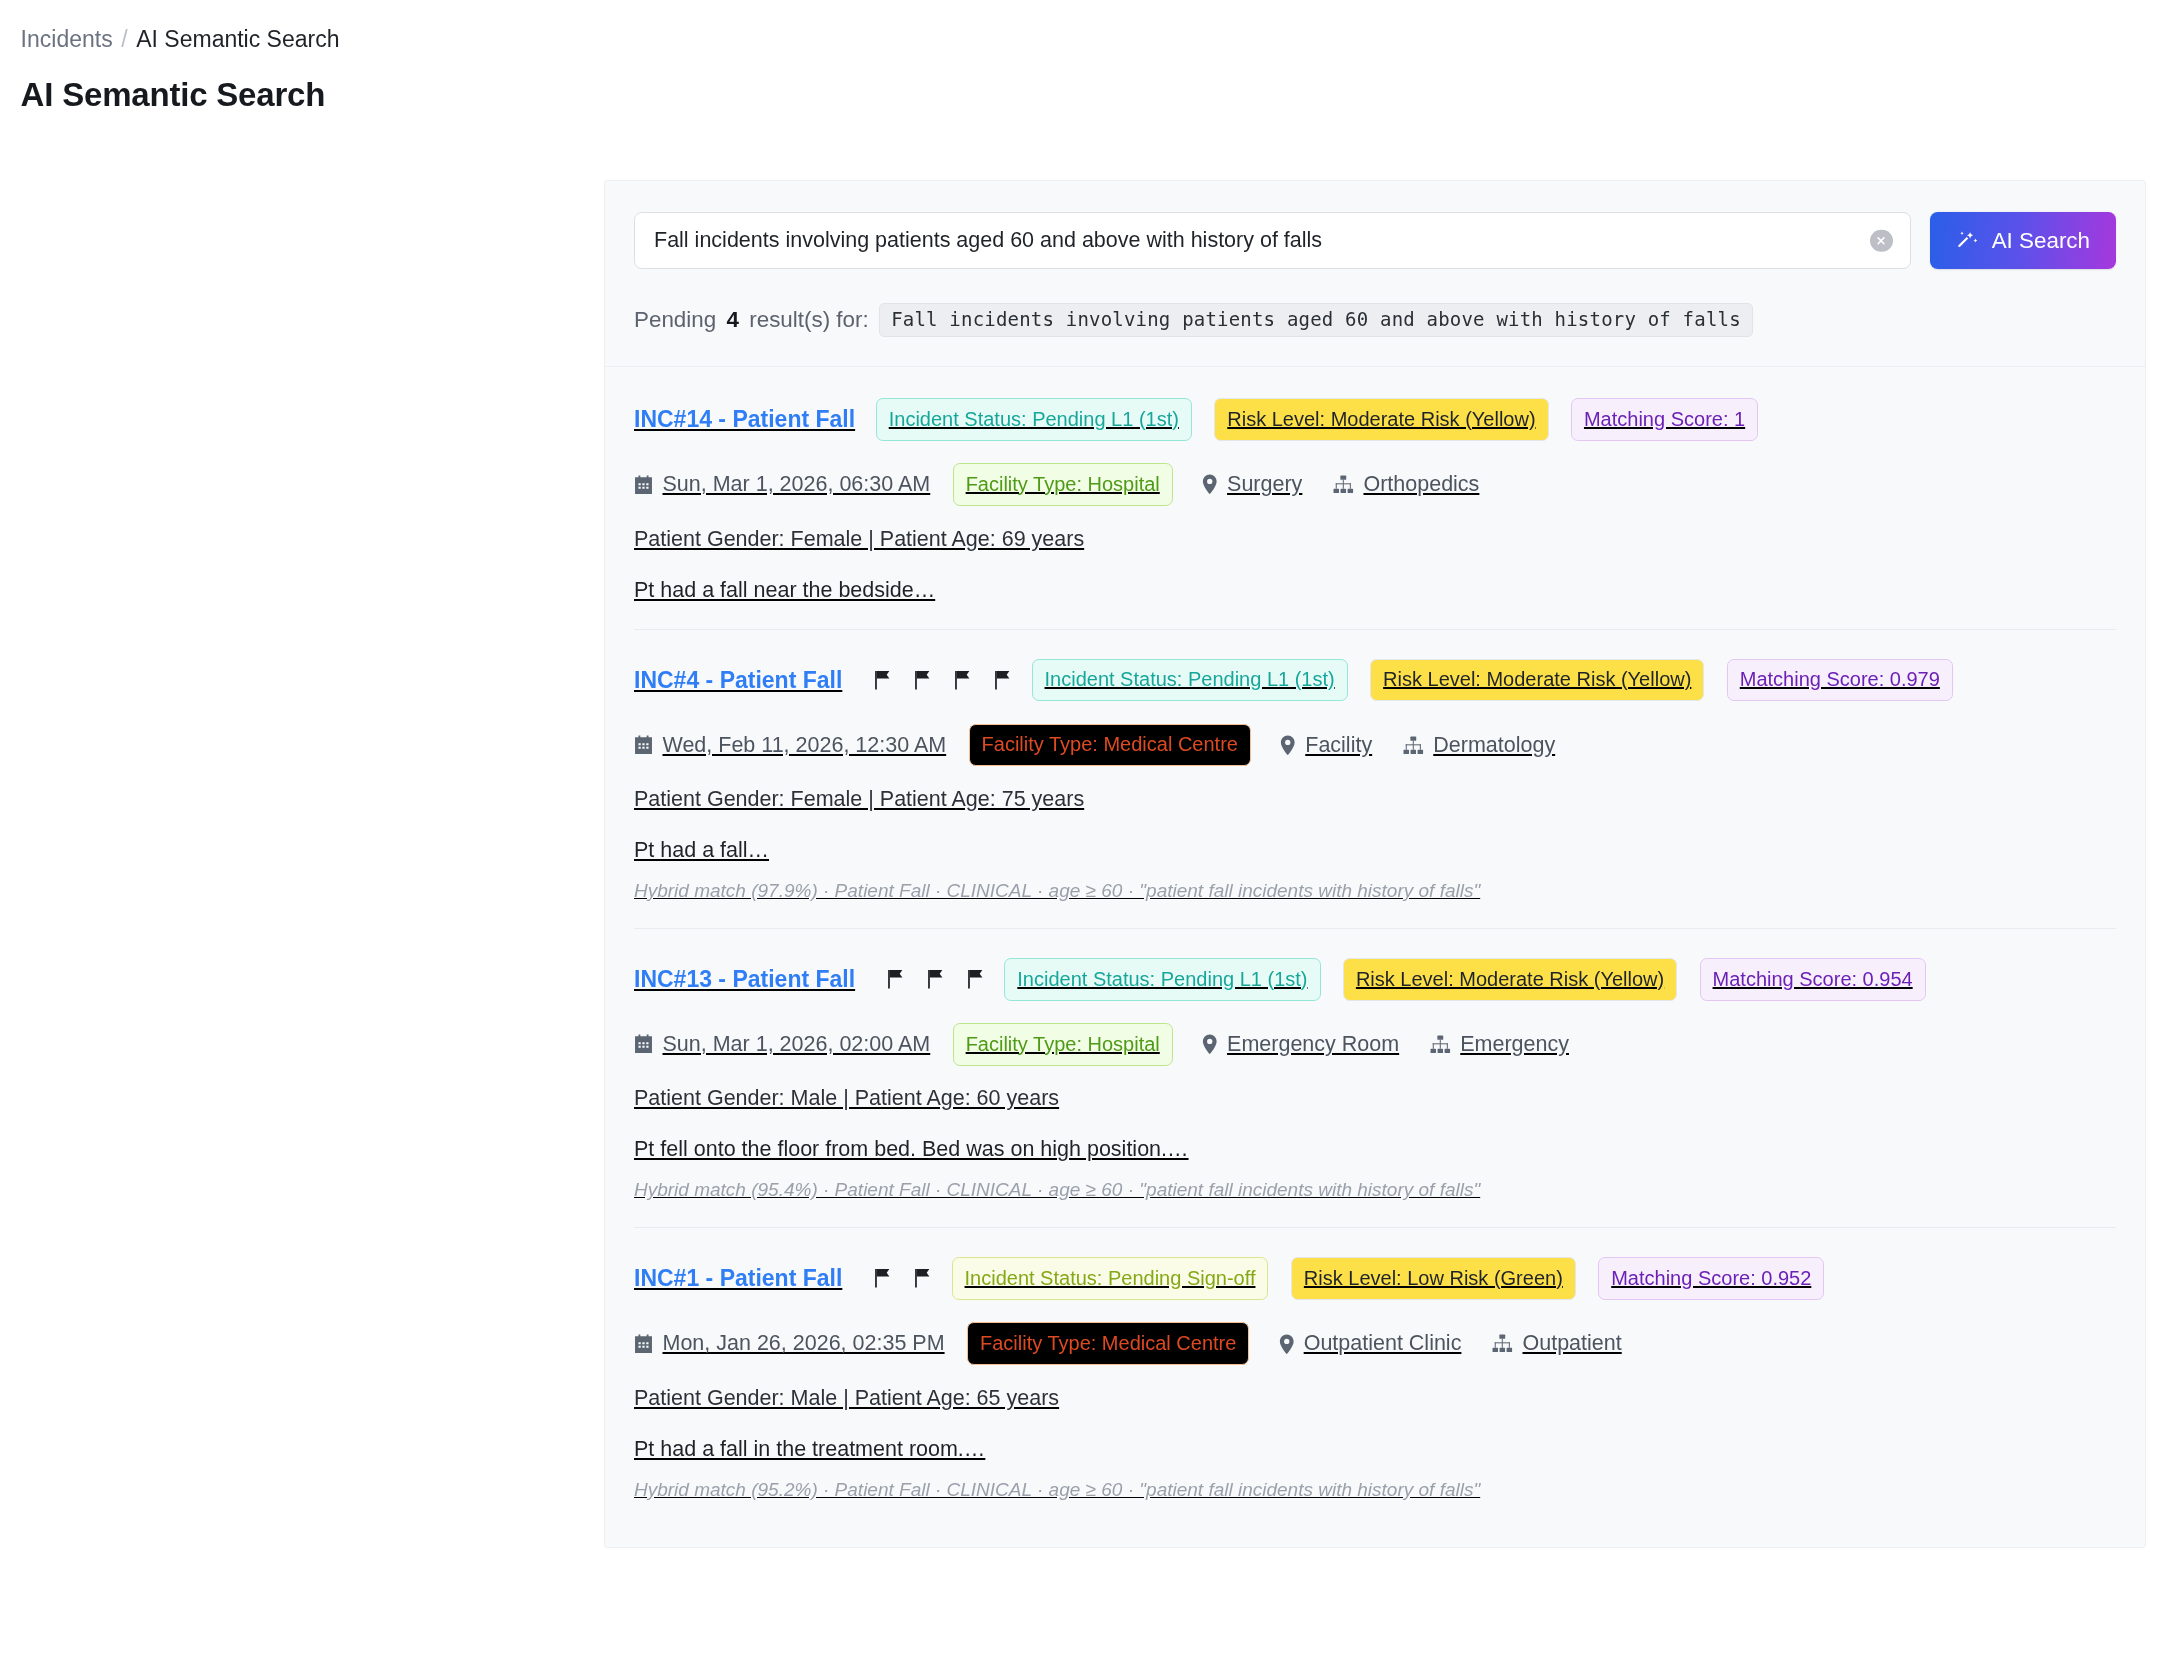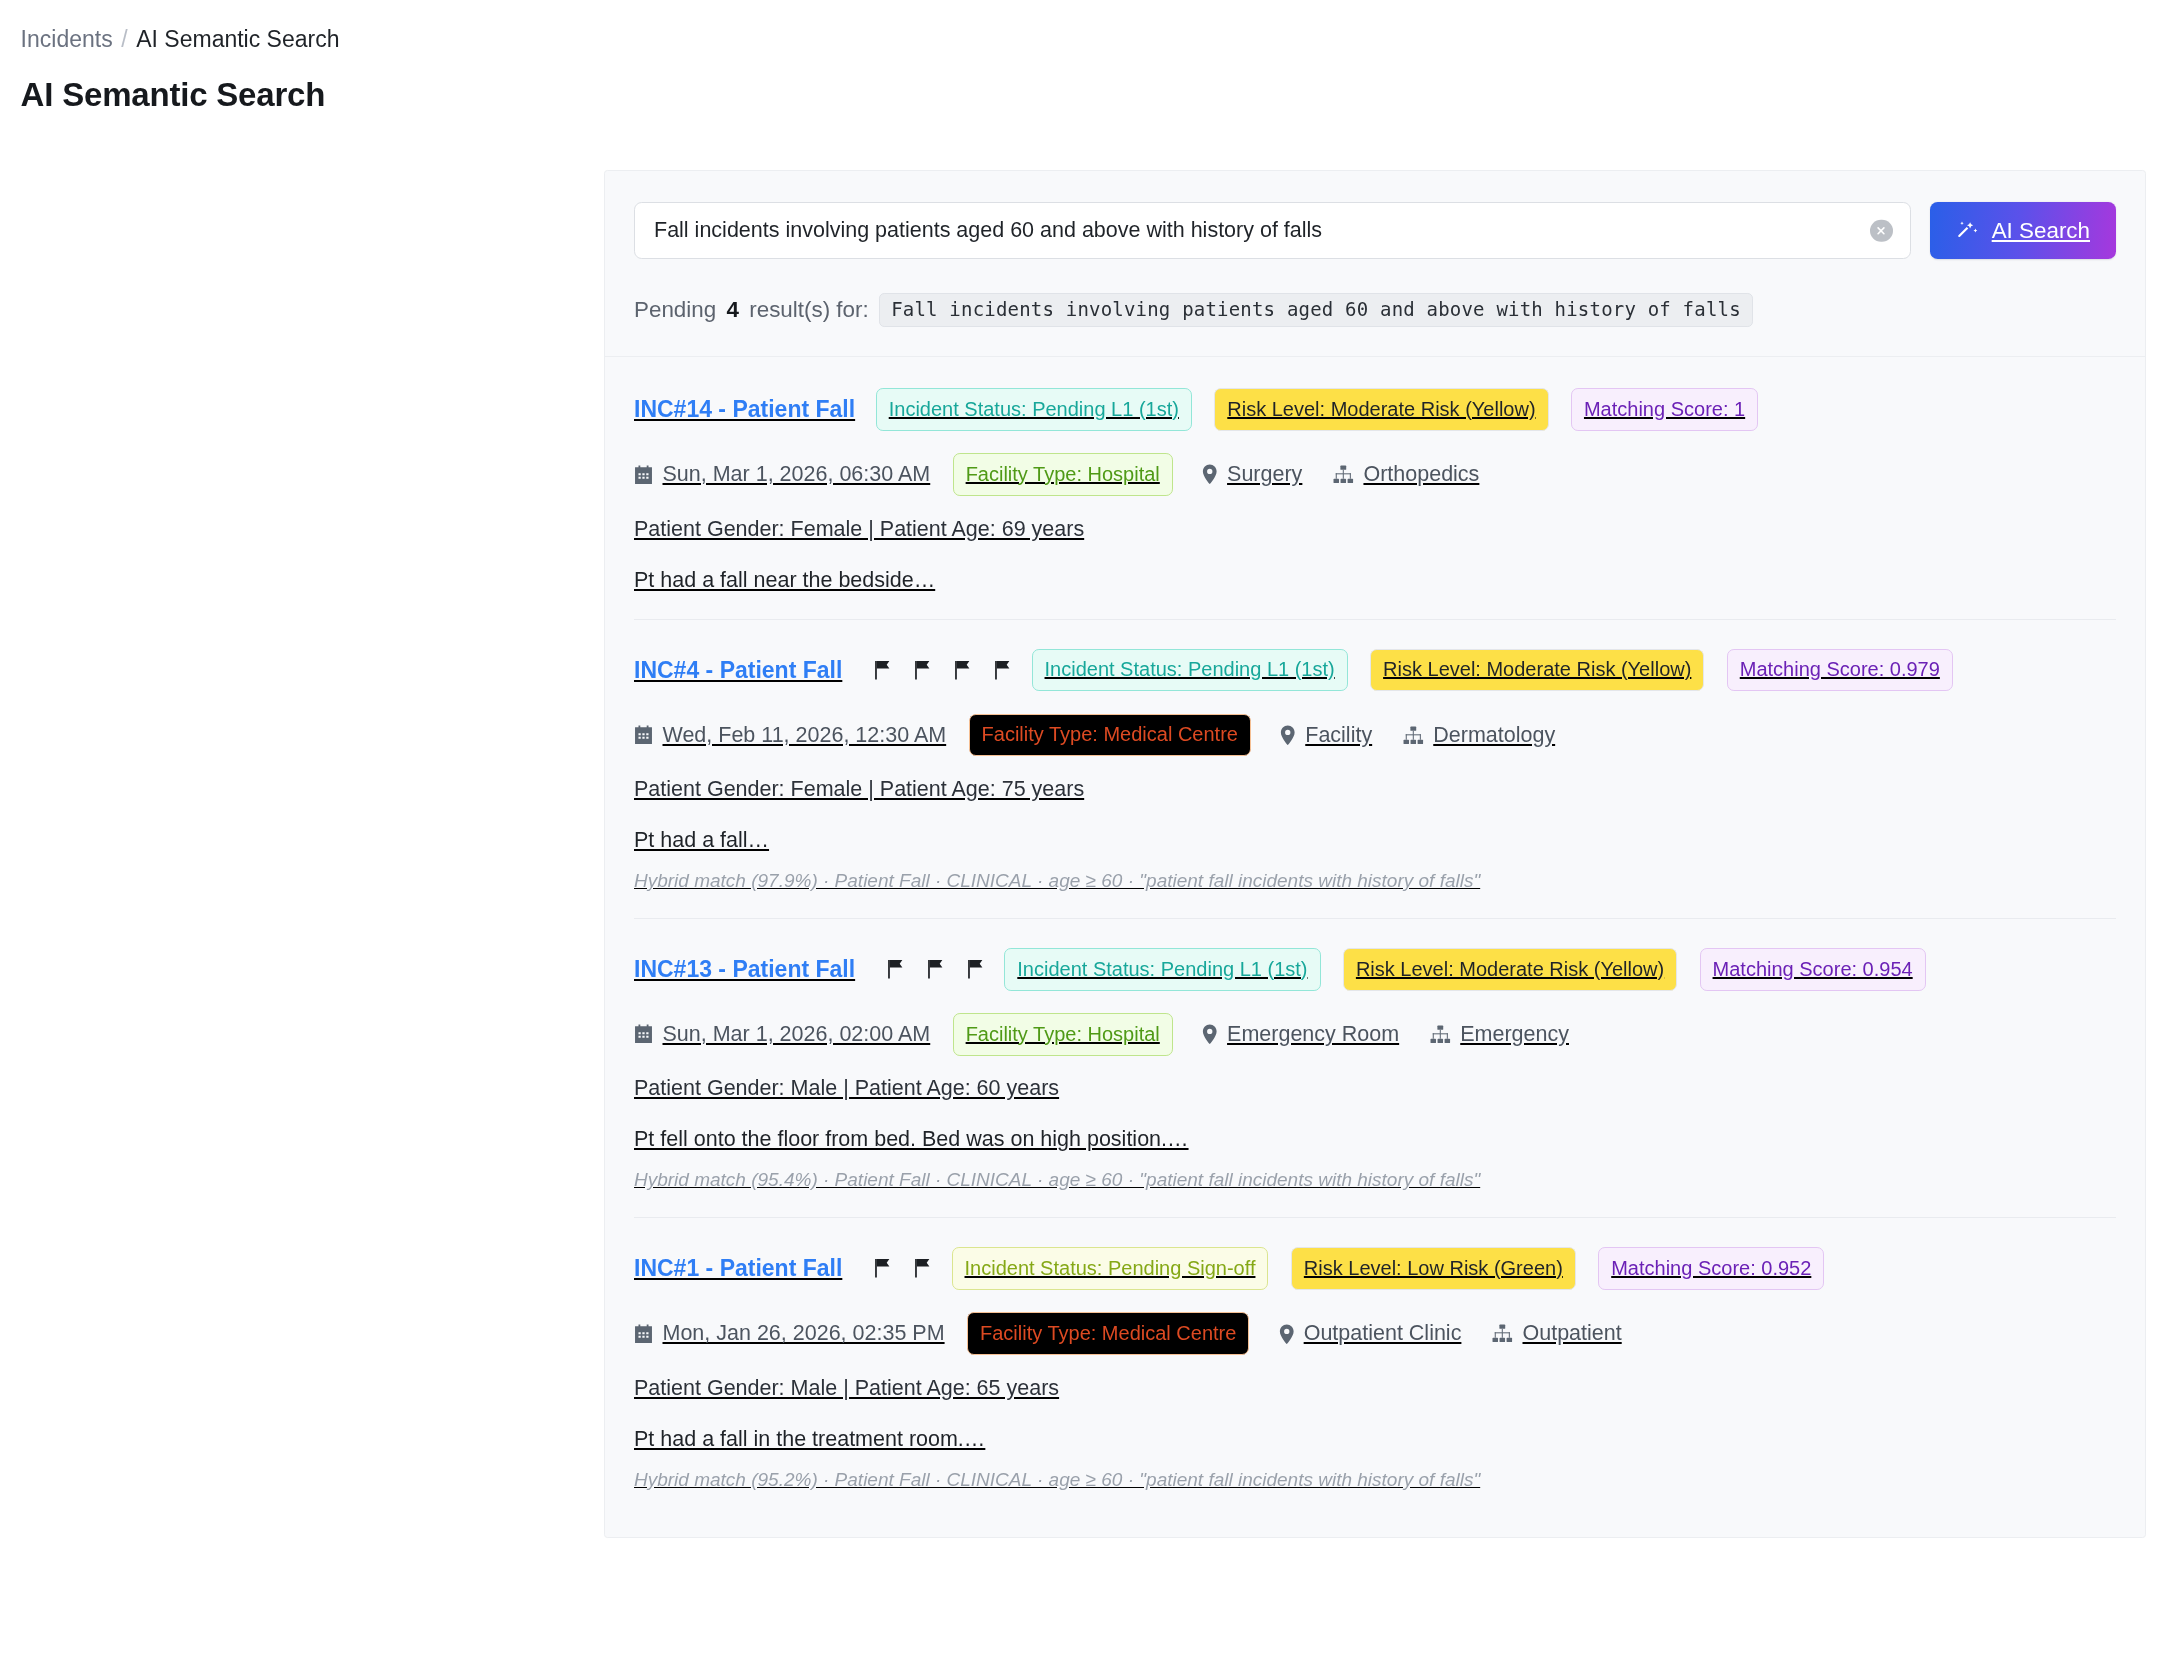--- a/index.html
+++ b/index.html
@@ -29,21 +29,21 @@
     font-size: 33px;
     font-weight: 700;
     color: #16191d;
     letter-spacing: -0.2px;
   }
 
   
   .panel {
     position: absolute;
     left: 604px;
-    top: 170px;
+    top: 180px;
     width: 1542px;
     background: #f8f9fb;
     border: 0.9px solid #eceef1;
     border-radius: 3.4px;
   }
   .panel-search {
     padding: 31px 29px 29px 29px;
     border-bottom: 0.9px solid #eceef1;
   }
   .search-row { display: flex; align-items: flex-start; gap: 19px; }
@@ -87,21 +87,20 @@
     padding: 0 26px;
     border: 0;
     border-radius: 7.7px;
     background: linear-gradient(95deg, #2a5fe8 0%, #5b51ea 48%, #a638dd 100%);
     color: #ffffff;
     font-family: "Liberation Sans", sans-serif;
     font-size: 22.4px;
     display: flex; align-items: center; gap: 12px;
     cursor: pointer;
     box-shadow: 0 0.9px 1.7px rgba(16,24,40,.12);
-    text-decoration: underline;
   }
   .ai-search-btn svg { display: block; }
 
   .showing-row {
     margin-top: 34px;
     display: flex; align-items: center; gap: 10.3px;
     font-size: 22.4px; color: #5c636e;
   }
   .showing-row .count { font-weight: 700; color: #16191d; }
   .query-chip {

